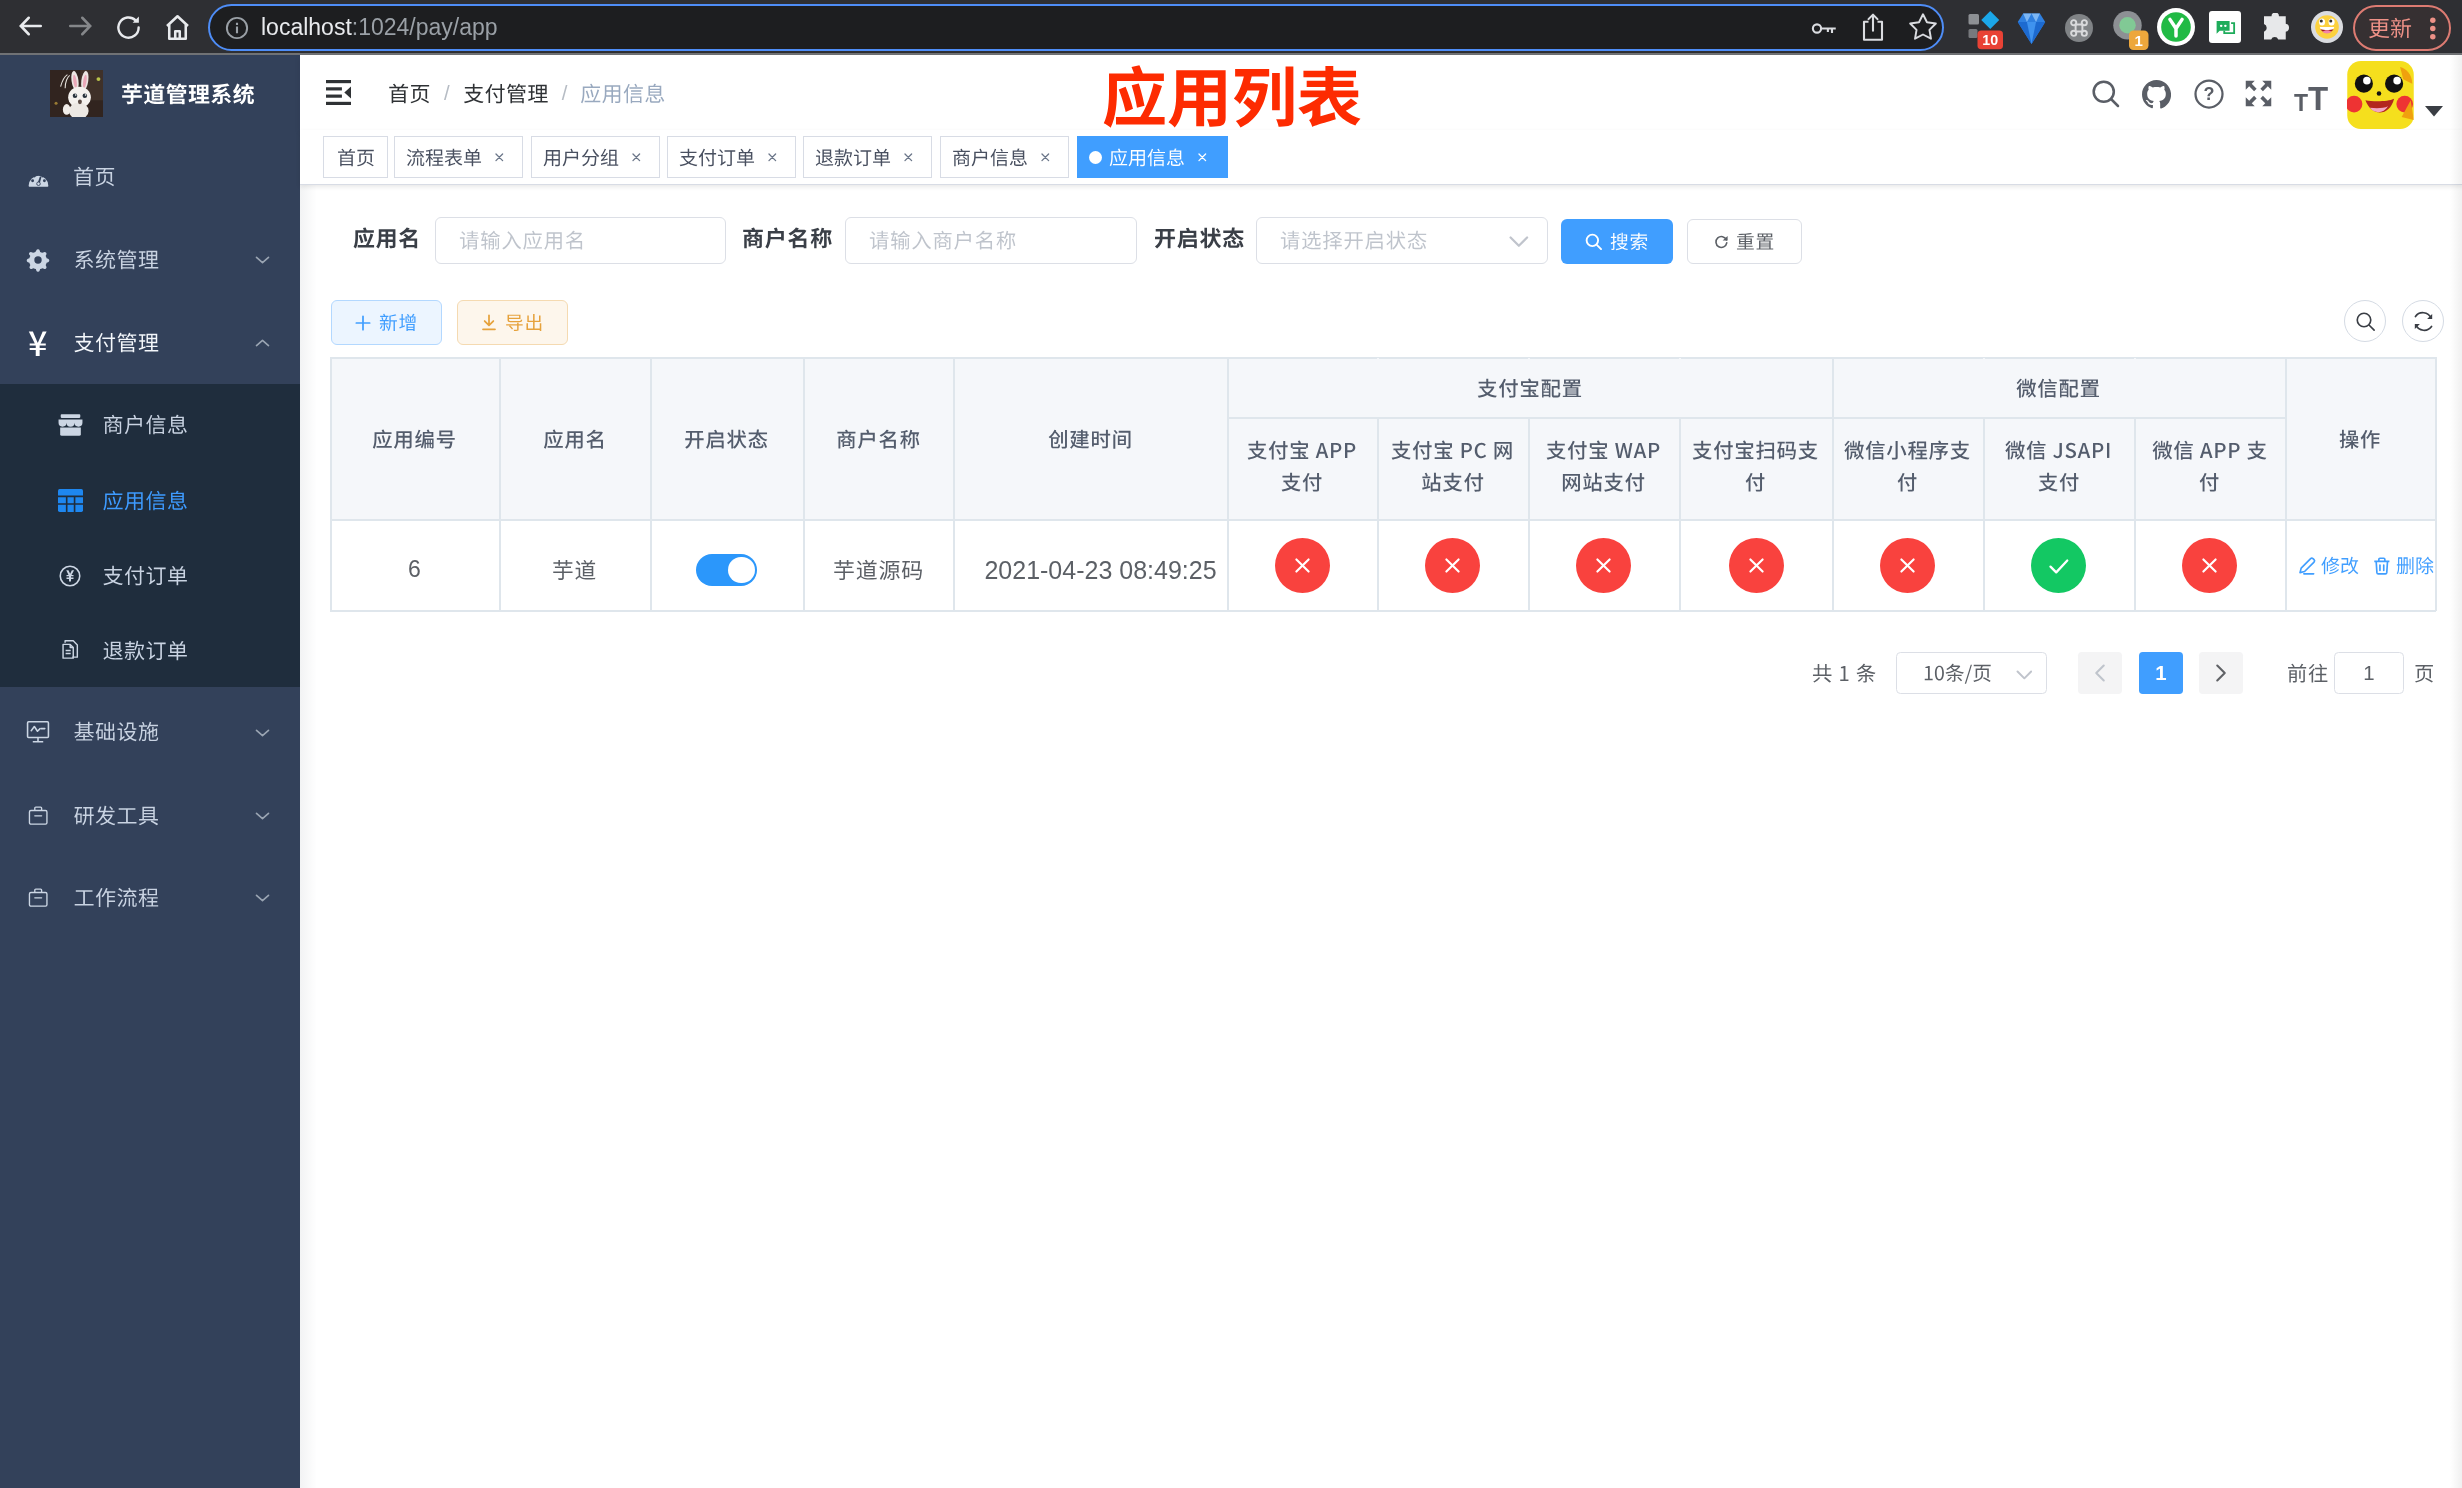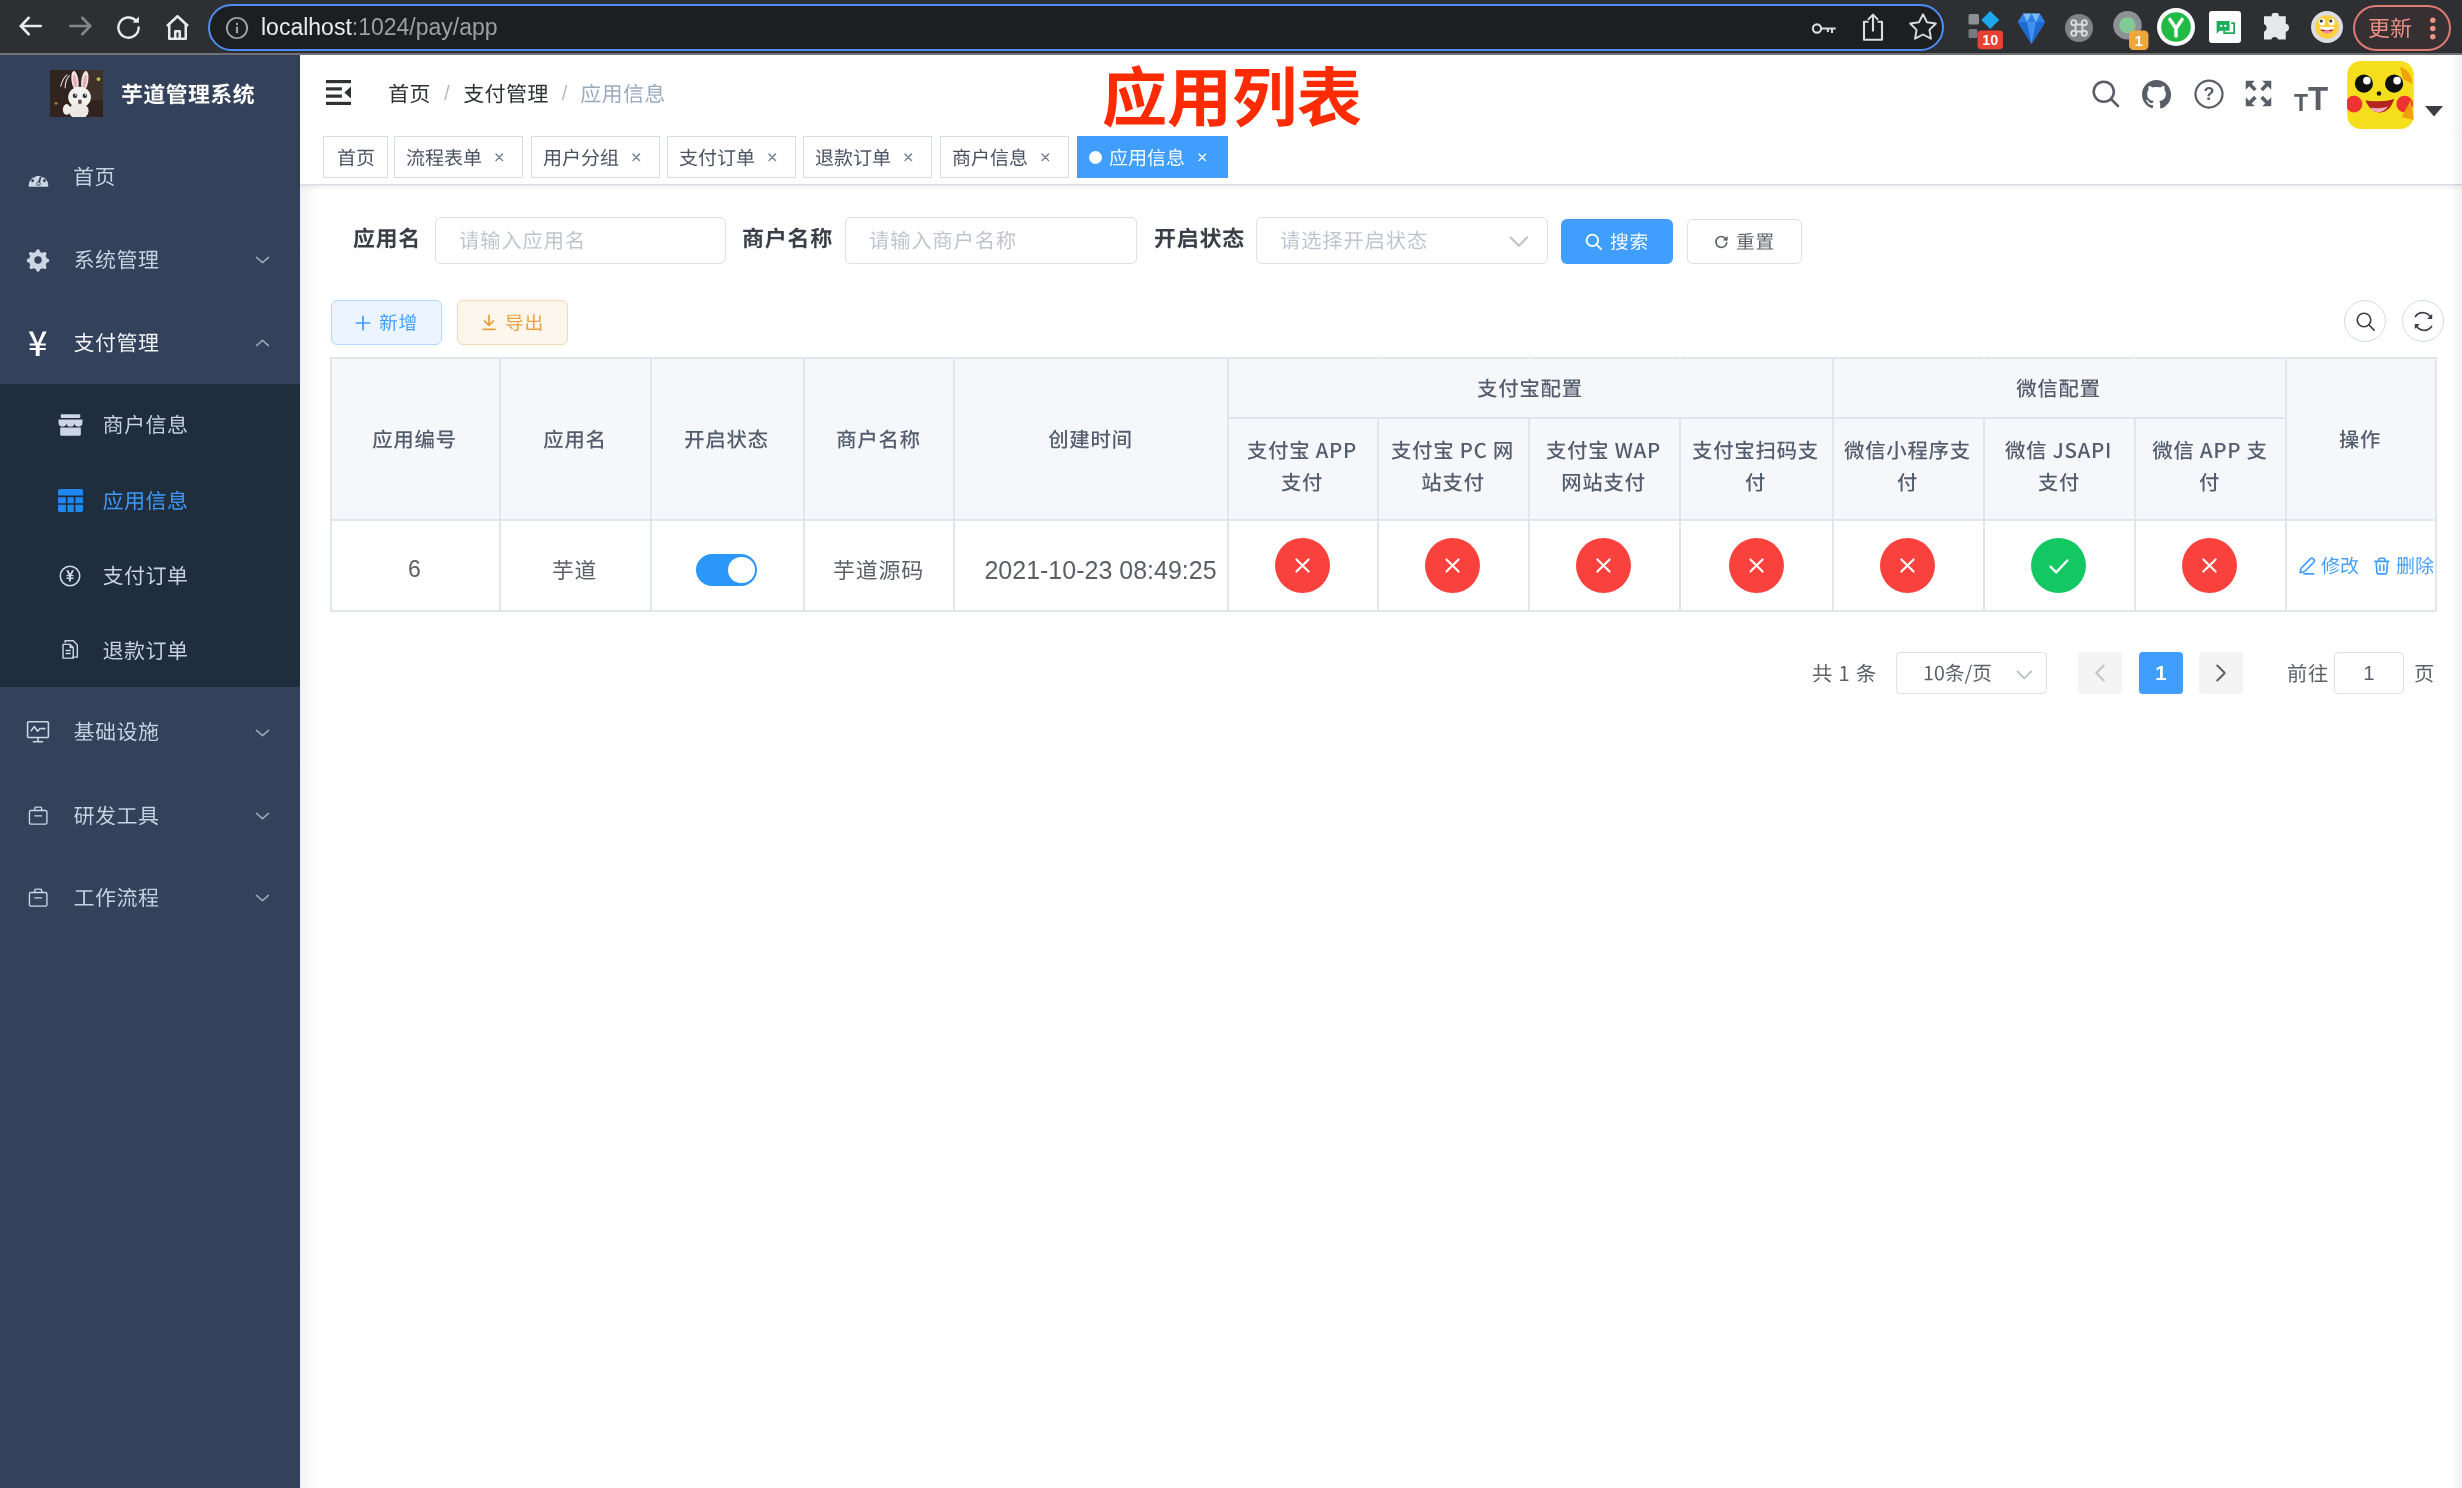--- a/index.html
+++ b/index.html
@@ -926,21 +926,21 @@
     <svg width="91" height="22" style="overflow:visible;display:block;" viewBox="0 0 120 29">
       <g transform="translate(0,25.52) scale(0.029000,-0.029000)" fill="#5c6066">
         <use href="#gr828b" x="0.0"></use>
         <use href="#gr9053" x="1034.5"></use>
         <use href="#gr6e90" x="2069.0"></use>
         <use href="#gr7801" x="3103.4"></use>
       </g>
     </svg>
   </div>
 <div style="position:absolute;left:963px;top:525px;width:275px;height:91px;display:flex;align-items:center;justify-content:center;gap:0px;">
-    <span style="font-size:25px;color:#5c6066;font-family:Liberation Sans;letter-spacing:0px">2021-10-23 08:49:25</span>
+    <span style="font-size:25px;color:#5c6066;font-family:Liberation Sans;letter-spacing:0px">2021-04-23 08:49:25</span>
   </div>
 <div style="position:absolute;left:1275px;top:538px">
     <svg width="55" height="55" viewBox="0 0 72 72">
       <circle cx="36" cy="36" r="36" fill="#f9423e"></circle>
       <path d="M28 28l16 16M44 28 28 44" stroke="#fff" stroke-width="2.8" fill="none" stroke-linecap="round"></path>
     </svg>
   </div>
 <div style="position:absolute;left:1425px;top:538px">
     <svg width="55" height="55" viewBox="0 0 72 72">
       <circle cx="36" cy="36" r="36" fill="#f9423e"></circle>

